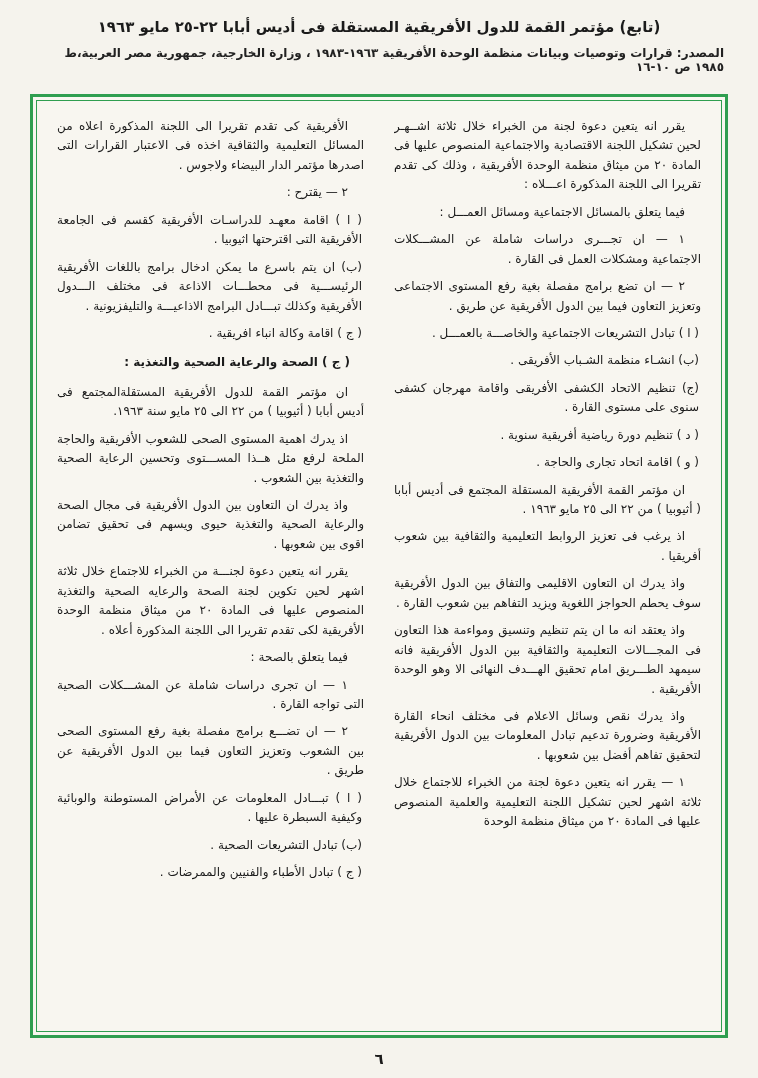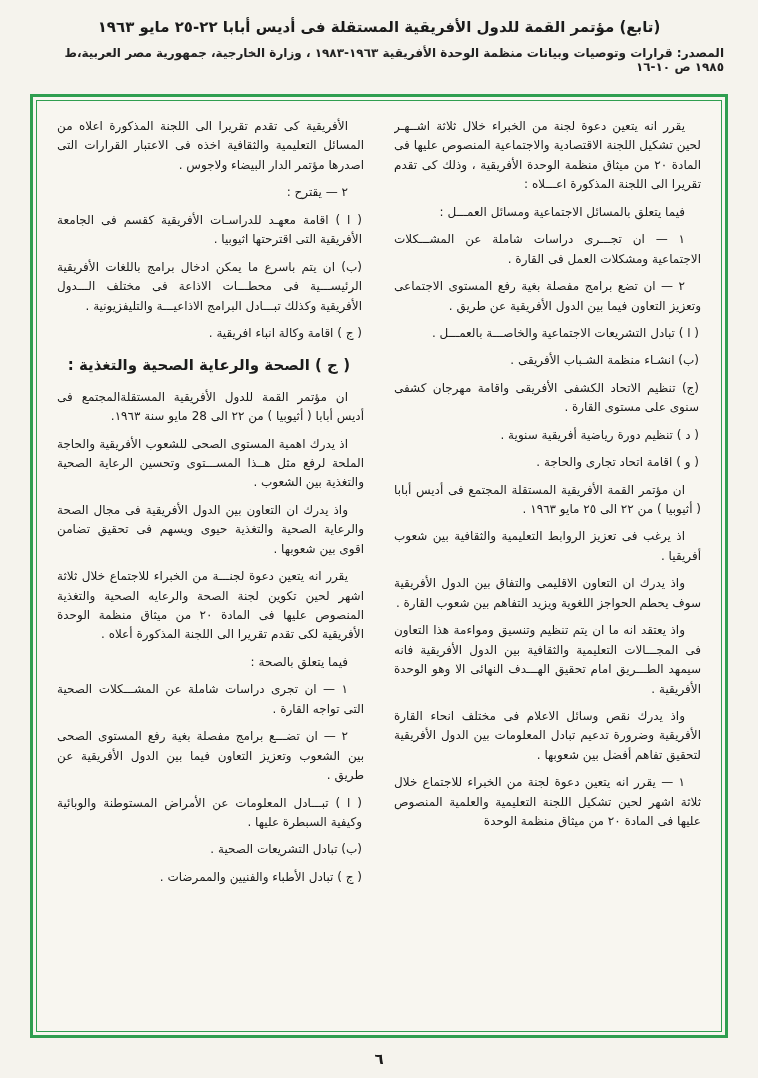--- a/index.html
+++ b/index.html
@@ -45,21 +45,21 @@
   .para{
     margin:0 0 8px;
     font-size:12px;
     line-height:1.62;
     text-align:justify;
   }
   .para.normal{text-indent:16px;}
   .para.list{padding-right:2px;}
   .para.heading{
     font-weight:bold;
-    font-size:15px;
+    font-size:12px;
     text-indent:14px;
     margin:10px 0 10px;
   }
   .page-number{
     position:absolute;
     bottom:10px;left:0;right:0;
     text-align:center;
     font-weight:bold;
     font-size:15px;
   }
@@ -92,21 +92,21 @@
           <p class="para normal">واذ يدرك نقص وسائل الاعلام فى مختلف انحاء القارة الأفريقية وضرورة تدعيم تبادل المعلومات بين الدول الأفريقية لتحقيق تفاهم أفضل بين شعوبها .</p>
           <p class="para normal">١ — يقرر انه يتعين دعوة لجنة من الخبراء للاجتماع خلال ثلاثة اشهر لحين تشكيل اللجنة التعليمية والعلمية المنصوص عليها فى المادة ٢٠ من ميثاق منظمة الوحدة</p>
         </div>
       <div class="col" id="col-left">
           <p class="para normal">الأفريقية كى تقدم تقريرا الى اللجنة المذكورة اعلاه من المسائل التعليمية والثقافية اخذه فى الاعتبار القرارات التى اصدرها مؤتمر الدار البيضاء ولاجوس .</p>
           <p class="para normal">٢ — يقترح :</p>
           <p class="para list">( ا )  اقامة معهـد للدراسـات الأفريقية كقسم فى الجامعة الأفريقية التى اقترحتها اثيوبيا .</p>
           <p class="para list">(ب)  ان يتم باسرع ما يمكن ادخال برامج باللغات الأفريقية الرئيســـية فى محطـــات الاذاعة فى مختلف الـــدول الأفريقية وكذلك تبـــادل البرامج الاذاعيـــة والتليفزيونية .</p>
           <p class="para list">( ج )  اقامة وكالة انباء افريقية .</p>
           <p class="para heading">( ج ) الصحة والرعاية الصحية والتغذية :</p>
-          <p class="para normal">ان مؤتمر القمة للدول الأفريقية المستقلةالمجتمع فى أديس أبابا ( أثيوبيا ) من ٢٢ الى 28 مايو سنة ١٩٦٣.</p>
+          <p class="para normal">ان مؤتمر القمة للدول الأفريقية المستقلةالمجتمع فى أديس أبابا ( أثيوبيا ) من ٢٢ الى ٢٥ مايو سنة ١٩٦٣.</p>
           <p class="para normal">اذ يدرك اهمية المستوى الصحى للشعوب الأفريقية والحاجة الملحة لرفع مثل هــذا المســـتوى وتحسين الرعاية الصحية والتغذية بين الشعوب .</p>
           <p class="para normal">واذ يدرك ان التعاون بين الدول الأفريقية فى مجال الصحة والرعاية الصحية والتغذية حيوى ويسهم فى تحقيق تضامن اقوى بين شعوبها .</p>
           <p class="para normal">يقرر انه يتعين دعوة لجنـــة من الخبراء للاجتماع خلال ثلاثة اشهر لحين تكوين لجنة الصحة والرعايه الصحية والتغذية المنصوص عليها فى المادة ٢٠ من ميثاق منظمة الوحدة الأفريقية لكى تقدم تقريرا الى اللجنة المذكورة أعلاه .</p>
           <p class="para normal">فيما يتعلق بالصحة :</p>
           <p class="para normal">١ — ان تجرى دراسات شاملة عن المشـــكلات الصحية التى تواجه القارة .</p>
           <p class="para normal">٢ — ان تضـــع برامج مفصلة بغية رفع المستوى الصحى بين الشعوب وتعزيز التعاون فيما بين الدول الأفريقية عن طريق .</p>
           <p class="para list">( ا )  تبـــادل المعلومات عن الأمراض المستوطنة والوبائية وكيفية السبطرة عليها .</p>
           <p class="para list">(ب)  تبادل التشريعات الصحية .</p>
           <p class="para list">( ج )  تبادل الأطباء والفنيين والممرضات .</p>
         </div>

